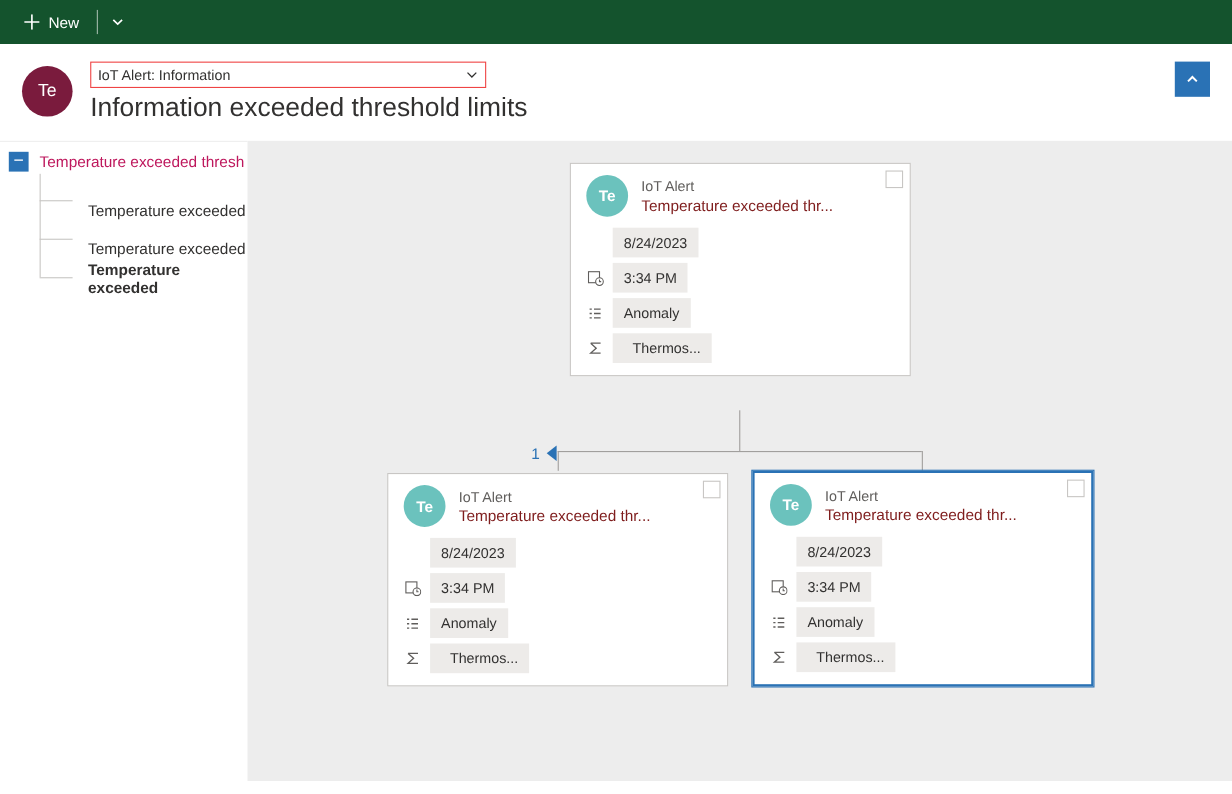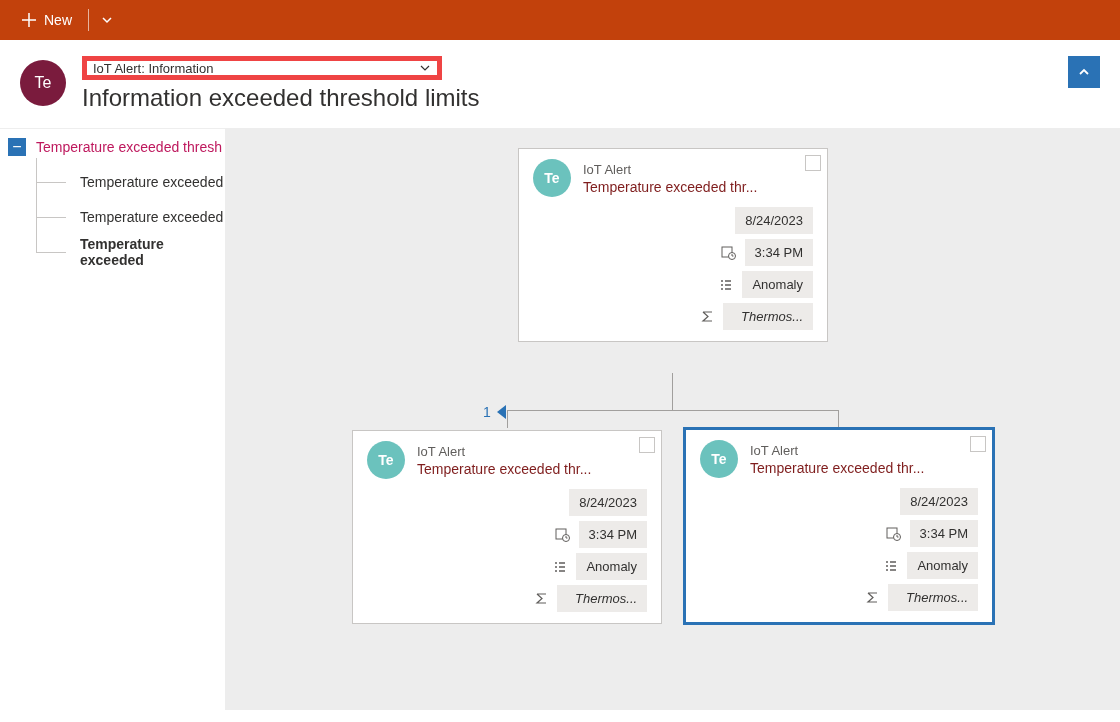--- a/index.html
+++ b/index.html
@@ -1,56 +1,56 @@
 <!DOCTYPE html>
 <html><head>
 <meta charset="utf-8">
 <style>
   * { box-sizing: border-box; margin: 0; padding: 0; }
   body { font-family: "Segoe UI", Arial, sans-serif; font-size: 14px; color: #323130; background: #fff; overflow: hidden; }
   
-  .ribbon { background: #c2410c; height: 40px; display: flex; align-items: center; padding: 0 10px; color: #fff; }
+  .ribbon { background: #14532d; height: 40px; display: flex; align-items: center; padding: 0 10px; color: #fff; }
   .ribbon-btn { display: flex; align-items: center; gap: 8px; padding: 0 12px; height: 40px; cursor: pointer; font-size: 14px; }
   .ribbon-sep { width: 1px; height: 22px; background: rgba(255,255,255,0.6); margin: 0 4px; }
   .ribbon svg { fill: #fff; stroke: #fff; }
   
   .header { display: flex; align-items: flex-start; padding: 16px 20px 16px 20px; gap: 16px; background: #fff; }
   .avatar { width: 46px; height: 46px; border-radius: 50%; background: #7a1b3d; color: #fff; display: flex; align-items: center; justify-content: center; font-size: 16px; flex-shrink: 0; margin-top: 4px; }
   .header-main { flex: 1; min-width: 0; }
-  .form-select { width: 360px; height: 24px; border: 5px solid #ef4444; font-size: 13px; padding: 0 6px; display: flex; align-items: center; justify-content: space-between; cursor: pointer; background: #fff; }
+  .form-select { width: 360px; height: 24px; border: 1px solid #ef4444; font-size: 13px; padding: 0 6px; display: flex; align-items: center; justify-content: space-between; cursor: pointer; background: #fff; }
   .page-title { font-size: 24px; font-weight: 400; margin-top: 4px; color: #323130; }
   .collapse-btn { width: 32px; height: 32px; background: #2a72b5; display: flex; align-items: center; justify-content: center; cursor: pointer; }
   
   .workspace { display: flex; height: calc(722px - 40px - 100px); }
   
   .tree-panel { width: 225px; background: #fff; border-top: 1px solid #eee; overflow: hidden; }
   .tree-root { position: relative; }
   .tree-node { display: flex; align-items: center; height: 35px; white-space: nowrap; overflow: hidden; }
   .tree-minus { width: 18px; height: 18px; background: #2a72b5; color: #fff; display: flex; align-items: center; justify-content: center; font-size: 16px; line-height: 1; margin: 0 10px 0 8px; cursor: pointer; flex-shrink: 0; }
   .tree-root-label { font-size: 14px; color: #be185d; }
   .tree-children { margin-left: 28px; position: relative; }
   .tree-children::before { content: ""; position: absolute; left: 8px; top: -6px; bottom: 17px; width: 1px; background: #c8c6c4; }
-  .tree-child { position: relative; height: 35px; display: flex; align-items: center; padding-left: 52px; cursor: pointer; }
+  .tree-child { position: relative; height: 35px; display: flex; align-items: flex-end; padding-left: 52px; cursor: pointer; }
   .tree-child::before { content: ""; position: absolute; left: 8px; top: 50%; width: 30px; height: 1px; background: #c8c6c4; }
   .tree-child.selected { font-weight: 700; }
   
   .canvas { flex: 1; background: #ededed; position: relative; overflow: hidden; }
   
   .card { position: absolute; width: 310px; background: #fff; border: 1px solid #c8c6c4; padding: 10px 14px 6px 14px; }
   .card.selected { border: 2px solid #2a72b5; outline: 1px solid #2a72b5; }
   .card-check { position: absolute; top: 6px; right: 6px; width: 16px; height: 16px; border: 1px solid #c8c6c4; background: #fff; cursor: pointer; }
   .card-head { display: flex; gap: 12px; align-items: center; margin-bottom: 10px; }
   .card-avatar { width: 38px; height: 38px; border-radius: 50%; background: #6bc2bd; color: #fff; display: flex; align-items: center; justify-content: center; font-size: 14px; font-weight: 600; flex-shrink: 0; }
   .card-titleblock { flex: 1; min-width: 0; text-align: left; }
   .card-type { font-size: 13px; color: #605e5c; margin-bottom: 2px; }
   .card-title { font-size: 14px; color: #7f1d1d; white-space: nowrap; overflow: hidden; text-overflow: ellipsis; cursor: pointer; }
-  .card-row { display: flex; align-items: center; gap: 8px; margin: 5px 0; justify-content: flex-end; }
+  .card-row { display: flex; align-items: center; gap: 8px; margin: 5px 0; }
   .card-row-icon { width: 16px; height: 16px; flex-shrink: 0; display: flex; align-items: center; justify-content: center; color: #605e5c; }
   .card-field { background: #edebe9; padding: 6px 10px; font-size: 13px; color: #323130; flex: 0 0 auto; max-width: 90px; white-space: nowrap; overflow: hidden; text-overflow: ellipsis; }
-  .card-field.link-wrap { display: flex; align-items: center; gap: 8px; font-style: italic; }
+  .card-field.link-wrap { display: flex; align-items: center; gap: 8px; }
   .no-icon { width: 16px; height: 16px; flex-shrink: 0; }
   
   .count-badge { position: absolute; color: #2a72b5; font-size: 14px; display: flex; align-items: center; gap: 6px; }
   .count-badge .tri { width: 0; height: 0; border-top: 7px solid transparent; border-bottom: 7px solid transparent; border-right: 9px solid #2a72b5; cursor: pointer; }
   
   .conn { position: absolute; background: #a19f9d; }
 </style>
 </head>
 <body>
 

